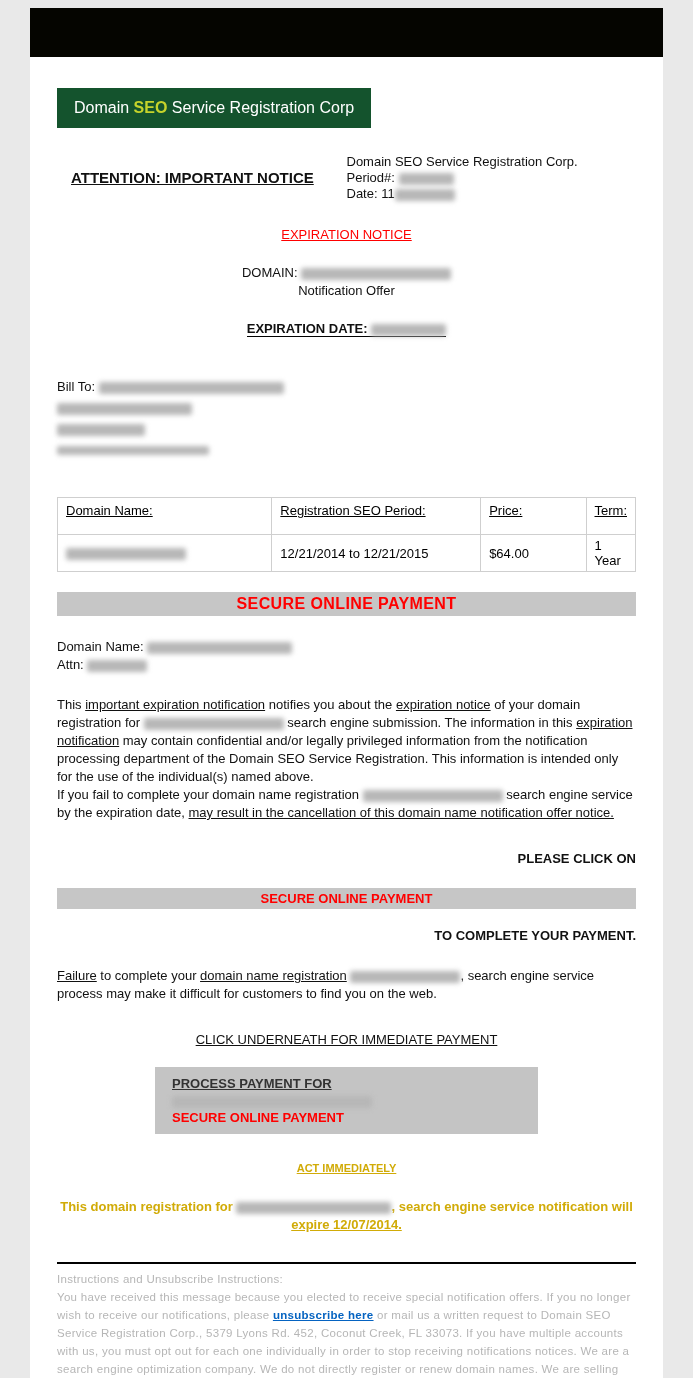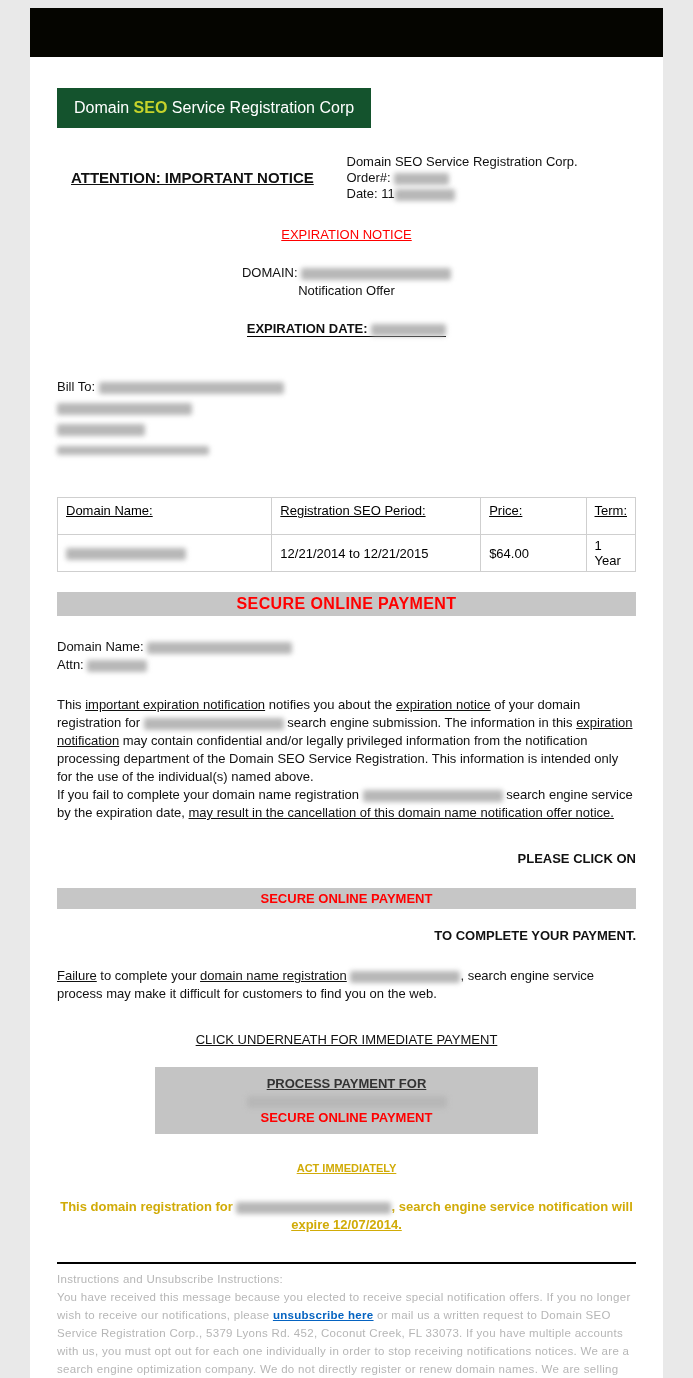--- a/index.html
+++ b/index.html
@@ -27,21 +27,21 @@
   table.offer{border-collapse:collapse;width:100%;margin-top:38px;font-size:13px;}
   table.offer th,table.offer td{border:1px solid #cfcfcf;text-align:left;font-weight:normal;}
   table.offer th{padding:5px 8px 16px;vertical-align:top;}
   table.offer td{padding:3px 8px;}
   .banner{background:#c6c6c6;text-align:center;margin-top:20px;padding:3px 0;}
   .banner.big{font-size:16px;font-weight:bold;color:#ff0000;letter-spacing:.4px;}
   .banner.small{font-size:13px;font-weight:bold;color:#ff0000;}
   .para{margin-top:22px;}
   .boldcenter{font-weight:bold;text-align:right;margin-top:28px;}
   .clicklink{display:block;text-align:center;margin-top:28px;text-decoration:underline;color:#111;}
-  .processbox{background:#c4c4c4;width:349px;margin:18px auto 0;text-align:center;padding:8px 17px;font-size:13px;line-height:17px;}
+  .processbox{background:#c4c4c4;width:349px;margin:18px auto 0;text-align:left;padding:8px 17px;font-size:13px;line-height:17px;}
   .processbox .title{font-weight:bold;text-decoration:underline;color:#333;}
   .gold{color:#d1ab07;}
   .actnow{display:block;text-align:center;margin-top:28px;font-weight:bold;text-decoration:underline;font-size:11px;}
   .goldblock{margin-top:24px;text-align:center;font-weight:bold;line-height:18px;}
   .divider{border:none;border-top:2px solid #000;margin:28px 0 0;}
   .fineprint{margin-top:6px;color:#b6b6b6;font-size:11.5px;line-height:18px;letter-spacing:.3px;}
   .fineprint .link{color:#0563c1;font-weight:bold;text-decoration:underline;cursor:pointer;}
   a,span{word-wrap:break-word;}
 </style>
 </head>
@@ -53,21 +53,21 @@
   <div class="sheet">
 
     <div class="brandbox"><span>Domain </span><span class="seo">SEO</span><span> Service Registration Corp</span></div>
 
     <div class="toprow sec">
       <div class="left">
         <span class="attention">ATTENTION: IMPORTANT NOTICE</span>
       </div>
       <div class="right">
         <div>Domain SEO Service Registration Corp.</div>
-        <div><span>Order#:</span> <span class="redact" style="width:55px"></span></div>
+        <div><span>Period#:</span> <span class="redact" style="width:55px"></span></div>
         <div><span>Date: 11</span><span class="redact" style="width:60px"></span></div>
       </div>
     </div>
 
     <div class="sec center expnotice">
       <span class="red u">EXPIRATION NOTICE</span>
     </div>
 
     <div class="sec center domline"><span>DOMAIN:</span> <span class="redact" style="width:150px"></span>
       <div>Notification Offer</div>

